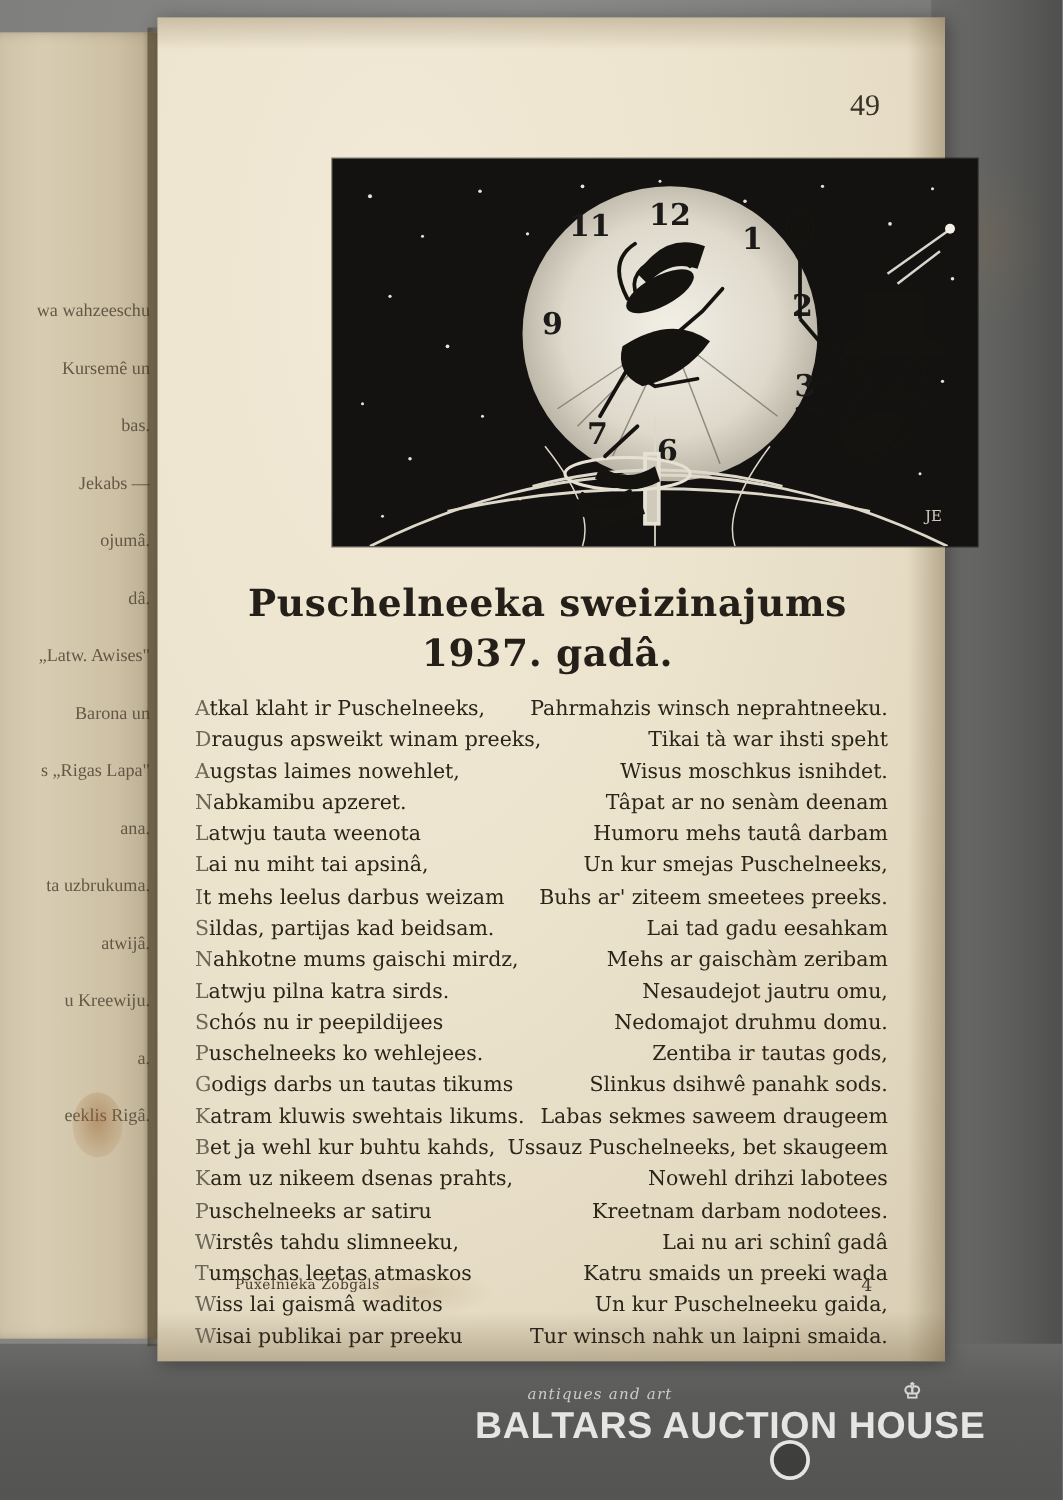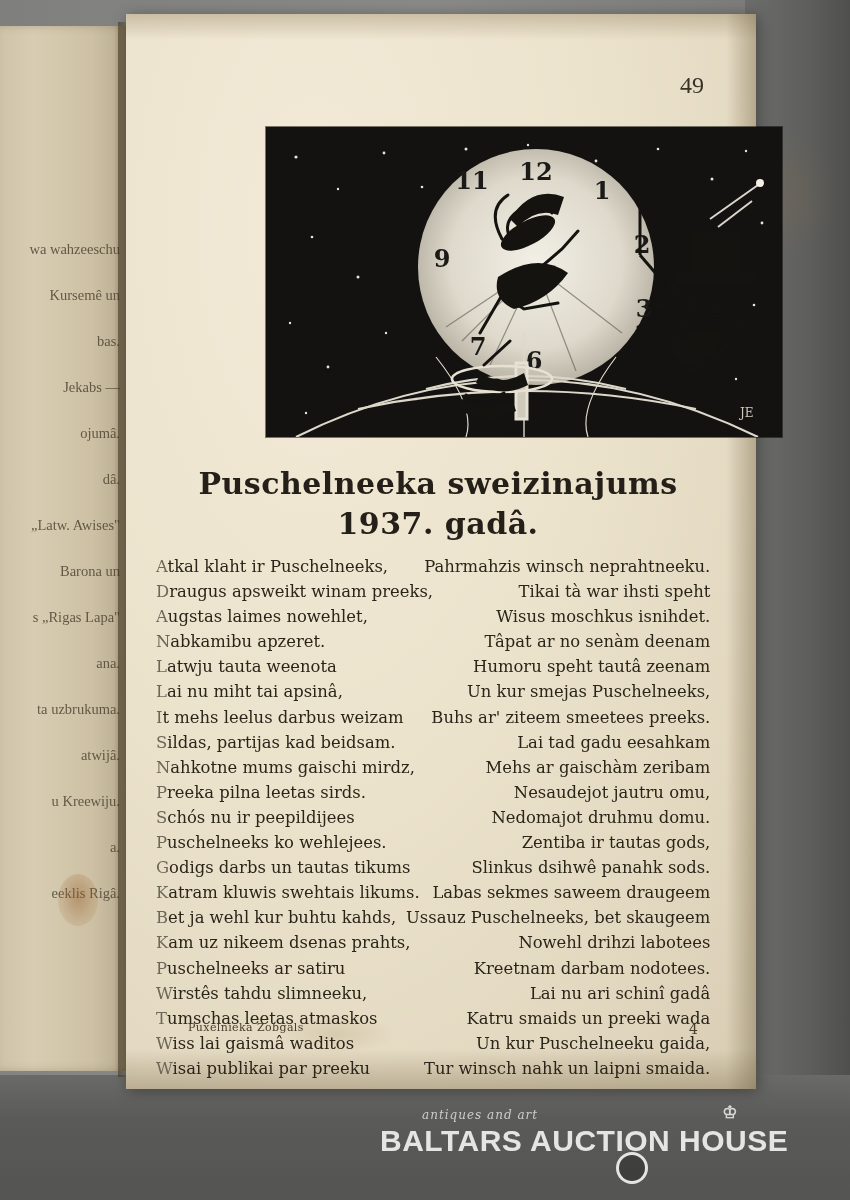--- a/index.html
+++ b/index.html
@@ -410,39 +410,39 @@
         <div class="col col-left">
           <div>Atkal klaht ir Puschelneeks,</div>
           <div>Draugus apsweikt winam preeks,</div>
           <div>Augstas laimes nowehlet,</div>
           <div>Nabkamibu apzeret.</div>
           <div>Latwju tauta weenota</div>
           <div>Lai nu miht tai apsinâ,</div>
           <div>It mehs leelus darbus weizam</div>
           <div>Sildas, partijas kad beidsam.</div>
           <div>Nahkotne mums gaischi mirdz,</div>
-          <div>Preeka pilna leetas sirds.</div>
+          <div>Latwju pilna katra sirds.</div>
           <div>Schós nu ir peepildijees</div>
           <div>Puschelneeks ko wehlejees.</div>
           <div>Godigs darbs un tautas tikums</div>
           <div>Katram kluwis swehtais likums.</div>
           <div>Bet ja wehl kur buhtu kahds,</div>
           <div>Kam uz nikeem dsenas prahts,</div>
           <div>Puschelneeks ar satiru</div>
           <div>Wirstês tahdu slimneeku,</div>
           <div>Tumschas leetas atmaskos</div>
           <div>Wiss lai gaismâ waditos</div>
           <div>Wisai publikai par preeku</div>
         </div>
         <div class="col col-right">
           <div>Pahrmahzis winsch neprahtneeku.</div>
           <div>Tikai tà war ihsti speht</div>
           <div>Wisus moschkus isnihdet.</div>
           <div>Tâpat ar no senàm deenam</div>
-          <div>Humoru speht tautâ zeenam</div>
+          <div>Humoru mehs tautâ darbam</div>
           <div>Un kur smejas Puschelneeks,</div>
           <div>Buhs ar' ziteem smeetees preeks.</div>
           <div>Lai tad gadu eesahkam</div>
           <div>Mehs ar gaischàm zeribam</div>
           <div>Nesaudejot jautru omu,</div>
           <div>Nedomajot druhmu domu.</div>
           <div>Zentiba ir tautas gods,</div>
           <div>Slinkus dsihwê panahk sods.</div>
           <div>Labas sekmes saweem draugeem</div>
           <div>Ussauz Puschelneeks, bet skaugeem</div>

